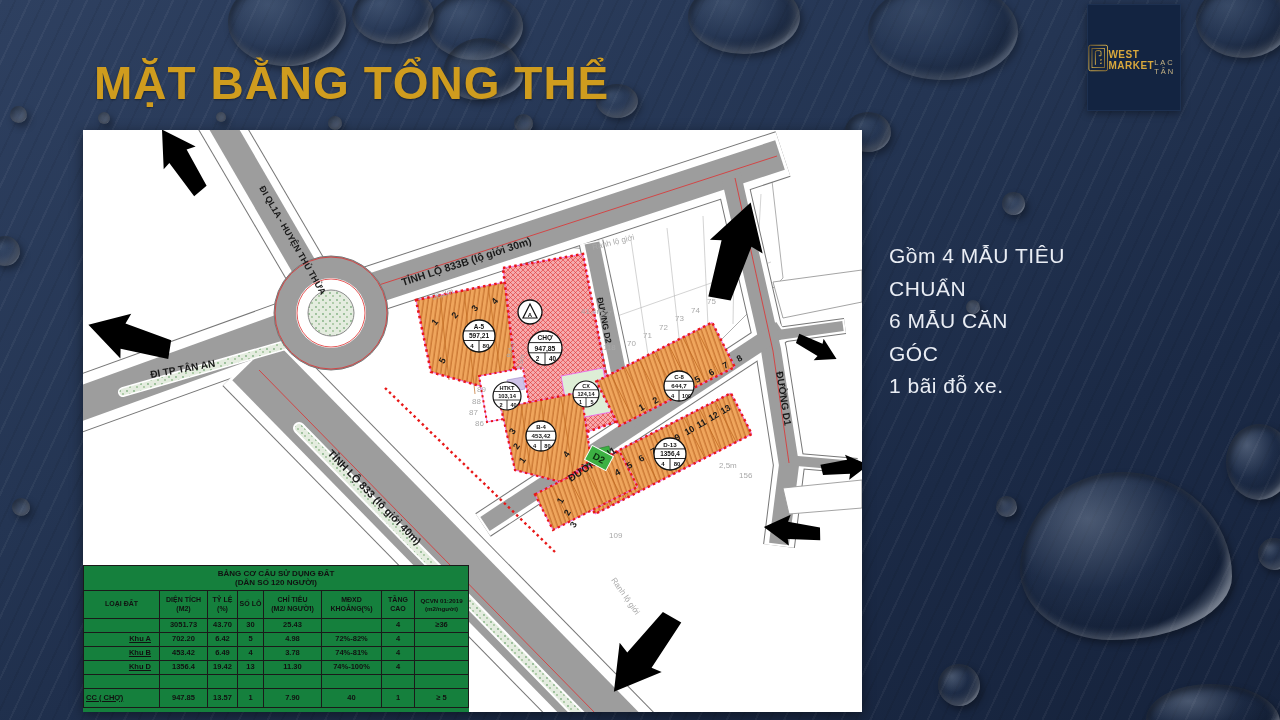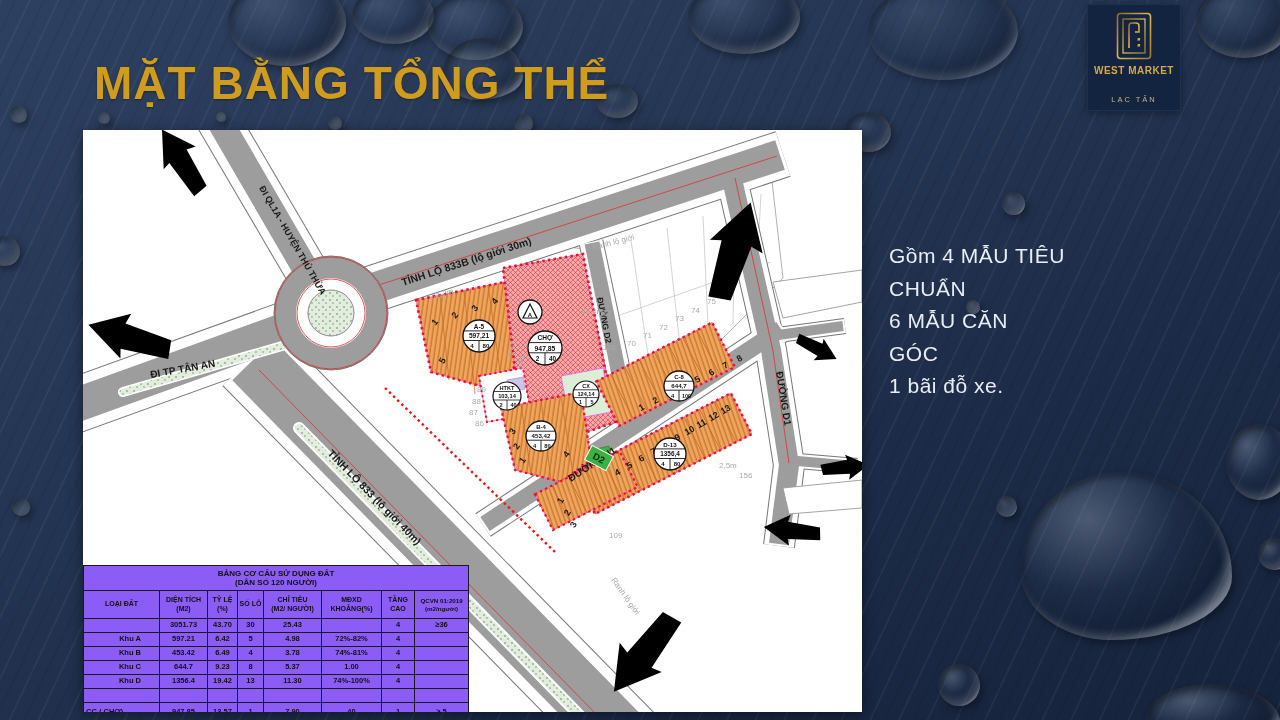--- a/index.html
+++ b/index.html
@@ -9,39 +9,39 @@
   .slide::before{content:"";position:absolute;inset:0;
     background:repeating-linear-gradient(115deg,rgba(255,255,255,.045) 0 2px,rgba(255,255,255,0) 2px 13px,rgba(0,0,0,.06) 13px 15px,rgba(255,255,255,0) 15px 26px);}
   .drop{position:absolute;border-radius:50%;
     background:radial-gradient(ellipse at 32% 28%, rgba(190,205,225,.30), rgba(70,90,120,.10) 42%, rgba(8,16,30,.28) 70%, rgba(235,242,250,.55) 90%, rgba(120,140,170,.15));
     box-shadow:inset -4px -5px 9px rgba(255,255,255,.22), inset 3px 4px 7px rgba(0,0,0,.38), 3px 4px 7px rgba(0,0,0,.35);}
   .drop.dark{background:radial-gradient(ellipse at 34% 30%, rgba(120,140,165,.25), rgba(40,55,80,.25) 45%, rgba(5,12,24,.45) 72%, rgba(200,215,235,.5) 92%, rgba(90,110,140,.2));}
   .drop.bean{border-radius:48% 52% 57% 43% / 58% 62% 38% 42%;}
   .title{position:absolute;left:94px;top:56px;font-size:46px;font-weight:bold;color:#cf9c1e;
     letter-spacing:1px;text-shadow:0 1px 2px rgba(0,0,0,.4);white-space:nowrap;}
   .logo{position:absolute;left:1087px;top:4px;width:92px;height:105px;background:#132441;
-    border:1px solid #1d3050;display:flex;flex-direction:column;align-items:center;justify-content:center;
+    border:1px solid #1d3050;display:flex;flex-direction:row;align-items:center;justify-content:center;
     box-shadow:0 2px 8px rgba(0,0,0,.4);}
   .logo .brand{font-size:10px;font-weight:bold;color:#d9a83c;letter-spacing:.5px;margin-top:5px;}
   .logo .sub{font-size:7.5px;color:#c6b485;letter-spacing:2px;margin-top:19px;}
   .side-note{position:absolute;left:889px;top:212px;width:310px;color:#e9edf4;font-size:21px;
     line-height:1.55;white-space:pre-line;letter-spacing:.5px;margin-top:28px;}
   .map-panel{position:absolute;left:83px;top:130px;width:779px;height:582px;background:#ffffff;
     box-shadow:0 3px 12px rgba(0,0,0,.45);}
   .map-panel svg{display:block;}
-  .ltab-wrap{position:absolute;left:0px;top:435px;width:386px;height:147px;overflow:hidden;background:#8b5cf6;}
+  .ltab-wrap{position:absolute;left:0px;top:435px;width:386px;height:147px;overflow:hidden;background:#15803d;}
   table.ltab{border-collapse:collapse;width:385px;table-layout:fixed;}
   .ltab td,.ltab th{border:1px solid #1a1a1a;font-size:7.5px;font-weight:bold;color:#111;
     text-align:center;padding:0 1px;white-space:pre-line;line-height:1.15;overflow:hidden;}
   .ltab .ttl td{border-bottom:1px solid #1a1a1a;font-size:8px;height:24px;}
   .ltab .hdr th{height:27px;font-size:7px;}
   .ltab .dr td{height:13px;}
   .ltab .er td{height:13px;}
   .ltab .lr td{height:18px;}
-  .ltab td.lbl{text-align:right;padding-right:18px;}
+  .ltab td.lbl{text-align:right;padding-right:8px;text-decoration:underline;}
   .ltab tr.lr td.lbl{text-align:left;padding-left:2px;}
   svg text{font-family:"Liberation Sans",sans-serif;}
 </style>
 </head>
 <body>
 
 <div class="slide">
 
   <div class="drop dark" style="left:228px;top:-22px;width:118px;height:88px;"></div>
   <div class="drop dark" style="left:352px;top:-14px;width:82px;height:58px;"></div>
@@ -472,45 +472,35 @@
               <td>3051.73</td>
               <td>43.70</td>
               <td>30</td>
               <td>25.43</td>
               <td></td>
               <td>4</td>
               <td>≥36</td>
         </tr>
         <tr class="dr">
           <td class="lbl">Khu A</td>
-              <td>597.21</td>
+              <td>702.20</td>
               <td>6.42</td>
               <td>5</td>
               <td>4.98</td>
               <td>72%-82%</td>
               <td>4</td>
               <td></td>
         </tr>
         <tr class="dr">
           <td class="lbl">Khu B</td>
               <td>453.42</td>
               <td>6.49</td>
               <td>4</td>
               <td>3.78</td>
               <td>74%-81%</td>
-              <td>4</td>
-              <td></td>
-        </tr>
-        <tr class="dr">
-          <td class="lbl">Khu C</td>
-              <td>644.7</td>
-              <td>9.23</td>
-              <td>8</td>
-              <td>5.37</td>
-              <td>1.00</td>
               <td>4</td>
               <td></td>
         </tr>
         <tr class="dr">
           <td class="lbl">Khu D</td>
               <td>1356.4</td>
               <td>19.42</td>
               <td>13</td>
               <td>11.30</td>
               <td>74%-100%</td>

